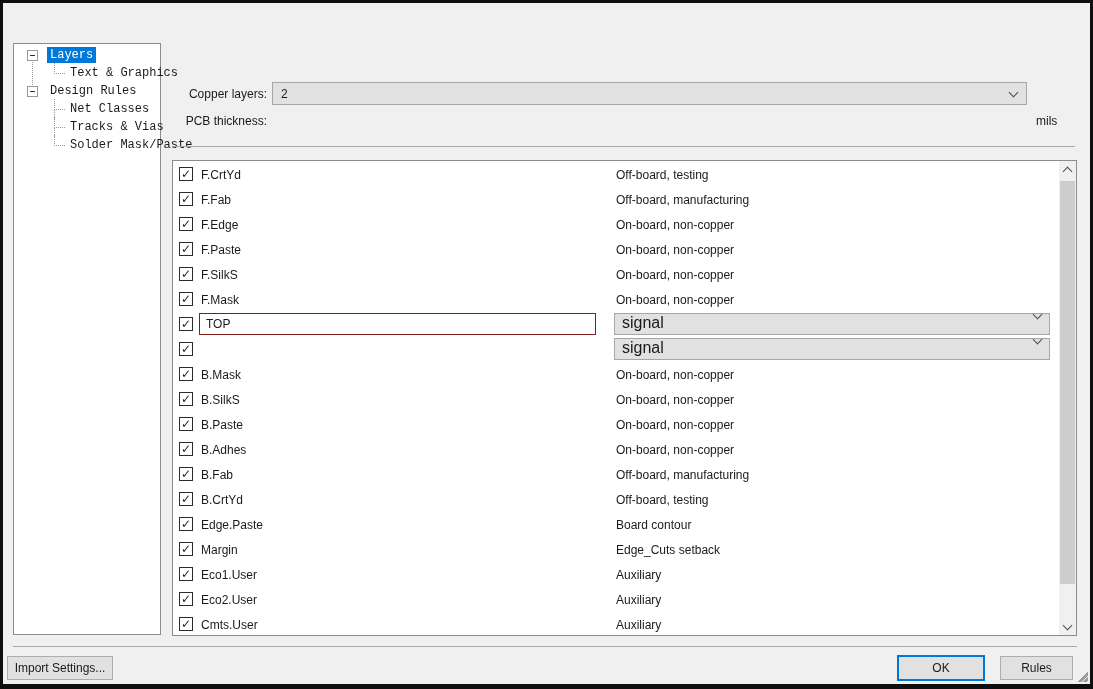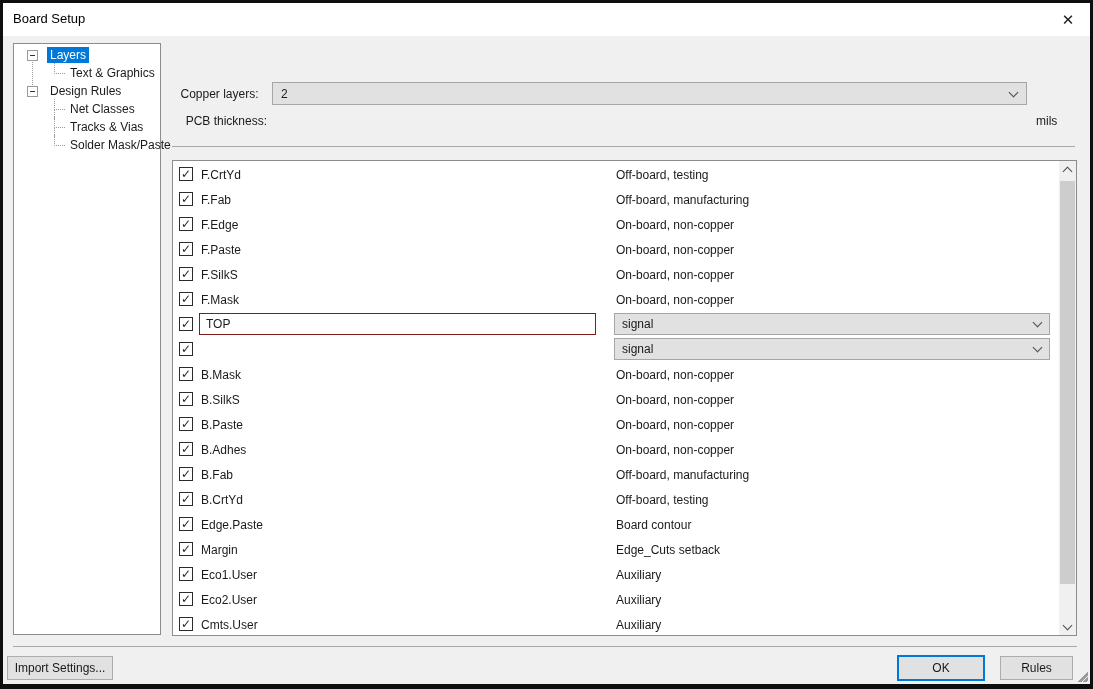--- a/index.html
+++ b/index.html
@@ -12,21 +12,21 @@
   .close-btn { position:absolute; right:8px; top:4px; width:28px; height:26px;
                display:flex; align-items:center; justify-content:center;
                font-size:15px; color:#1a1a1a; cursor:pointer; }
   
   .content { position:absolute; left:0; top:33px; right:0; bottom:0; background:#f0f0f0; }
 
   
   .tree-panel { position:absolute; left:10px; top:7px; width:148px; height:592px;
                 background:#ffffff; border:1px solid #8c8c8c; padding-top:2px; }
   .tree-inner { position:relative; width:100%; height:100%; }
-  .trow { position:relative; height:18px; display:flex; align-items:center; font-size:12px; color:#1a1a1a; cursor:default; }
+  .trow { position:relative; height:18px; display:flex; align-items:center; font-size:12px; color:#1a1a1a; cursor:default;font-family:Liberation Mono, monospace; }
   .trow.l0 { padding-left:13px; }
   .trow.l1 { padding-left:53px; }
   .expander { position:relative; width:11px; height:11px; border:1px solid #999999; background:#fff; margin-right:9px; flex:0 0 auto; }
   .expander::after { content:""; position:absolute; left:2px; right:2px; top:4px; border-top:1px solid #333; }
   .trow.l1::before { content:""; position:absolute; left:40px; top:-1px; width:10px; height:10px;
                      border-left:1px dotted #9a9a9a; border-bottom:1px dotted #9a9a9a; }
   .trow.l1:not(.last)::after { content:""; position:absolute; left:40px; top:9px; bottom:-1px;
                      border-left:1px dotted #9a9a9a; }
   .tree-vline { position:absolute; left:18px; top:16px; height:31px; border-left:1px dotted #9a9a9a; }
   .tlabel { padding:1px 3px; white-space:nowrap; }
@@ -51,22 +51,22 @@
                 background:#ffffff; border:1px solid #8c8c8c; overflow:hidden; }
   .lrow { position:absolute; left:0; width:100%; height:25px; }
   .cb { position:absolute; left:6px; top:5px; width:14px; height:14px; background:#fff; border:1px solid #2b2b2b; cursor:pointer; }
   .mark { display:block; font-size:12px; line-height:12px; margin:0 0 0 1px; color:#1d1d1d; }
   .lname { position:absolute; left:28px; top:6px; font-size:12px; color:#1a1a1a; white-space:nowrap; }
   .ldesc { position:absolute; left:443px; top:6px; font-size:12px; color:#1a1a1a; white-space:nowrap; }
   .name-input { position:absolute; left:26px; top:1px; width:397px; height:22px; background:#fff;
                 border:1px solid #7f1d1d; font-family:"Liberation Sans","DejaVu Sans",sans-serif;
                 font-size:12px; color:#1a1a1a; padding:0 6px; }
   .sig-select { position:absolute; left:441px; top:1px; width:436px; height:22px; background:#e1e1e1;
-                border:1px solid #a6a6a6; display:flex; align-items:center; padding:0 7px;
-                font-size:12px; color:#1a1a1a; cursor:default; }
+                border:1px solid #a6a6a6; display:flex; align-items:flex-start; padding:0 7px;
+                font-size:16px; color:#1a1a1a; cursor:default; }
   .sig-select .chev { position:absolute; right:8px; }
 
   
   .scrollbar { position:absolute; top:0; right:0; bottom:0; width:17px; background:#f0f0f0; }
   .sb-arrow { position:absolute; left:0; width:17px; height:17px; display:flex; align-items:center; justify-content:center; cursor:pointer; }
   .sb-up { top:0; } .sb-down { bottom:0; }
   .sb-thumb { position:absolute; left:1px; width:15px; top:20px; height:403px; background:#cdcdcd; cursor:pointer; }
 
   
   .footer-divider { position:absolute; left:10px; right:13px; top:610px; border-top:1px solid #a8a8a8; }
@@ -78,24 +78,20 @@
   .btn-cancel { left:997px; top:620px; width:73px; }
   .grip { position:absolute; right:2px; bottom:2px; width:12px; height:12px;
           background:
             linear-gradient(135deg, transparent 0 58%, #9a9a9a 58% 72%, transparent 72% 79%, #9a9a9a 79% 93%, transparent 93%); }
 </style>
 </head>
 <body>
 
 <div class="window">
 
-  <div class="titlebar">
-    <span class="title">Board Setup</span>
-    <span class="close-btn">✕</span>
-  </div>
 
   <div class="content">
 
     <div class="tree-panel">
       <div class="tree-inner">
         <div class="tree-vline"></div>
       <div class="trow l0">
             <span class="expander"></span>
             <span class="tlabel sel">Layers</span>
           </div>
@@ -112,21 +108,21 @@
           <div class="trow l1">
             <span class="tlabel">Tracks &amp; Vias</span>
           </div>
           <div class="trow l1 last">
             <span class="tlabel">Solder Mask/Paste</span>
           </div>
         </div>
     </div>
 
 
-    <label class="field-label" style="left:169px; top:51px;text-align:center;">Copper layers:</label>
+    <label class="field-label" style="left:169px; top:51px;">Copper layers:</label>
     <div class="combo" style="left:269px; top:46px; width:755px; height:23px;">
       <span>2</span>
       <span class="chev"></span>
     </div>
 
     <label class="field-label" style="left:169px; top:78px;">PCB thickness:</label>
     <span class="unit" style="left:1033px; top:78px;">mils</span>
 
     <div class="hdivider" style="left:169px; top:110px; width:903px;"></div>
 

